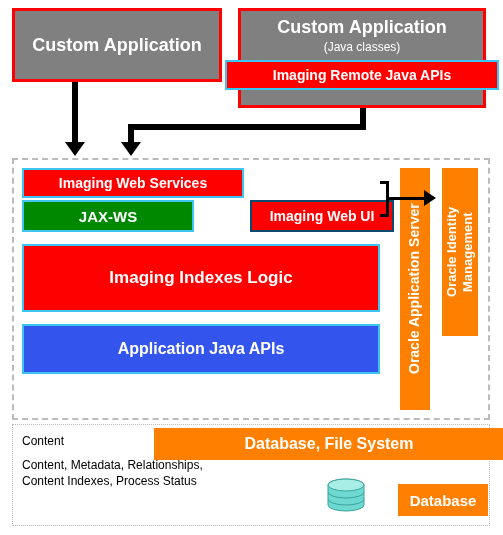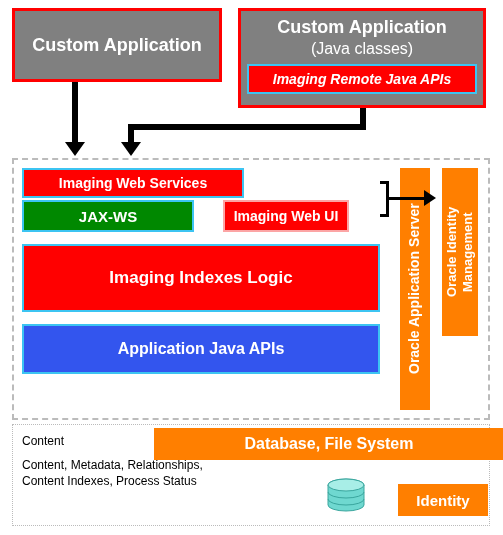--- a/index.html
+++ b/index.html
@@ -28,30 +28,30 @@
   .custom-app2 {
     left: 238px; top: 8px; width: 248px; height: 100px;
     background: #808080;
     border: 3px solid #FF0000;
     color: #fff;
     flex-direction: column;
     padding: 4px 6px;
     justify-content: flex-start;
   }
   .custom-app2 .title { font-size: 18px; margin-top: 2px; }
-  .custom-app2 .subtitle { font-size: 16px; font-weight: normal; margin-top: 2px; }
+  .custom-app2 .subtitle { font-size: 12px; font-weight: normal; margin-top: 2px; }
   .remote-apis {
     margin-top: 6px;
     background: #FF0000;
     border: 2px solid #3CC4F2;
     color: #fff;
-    width: 230px;
+    width: 274px;
     height: 30px;
     font-size: 14px;
-    display: flex; align-items: center; justify-content: center; font-style: italic;
+    display: flex; align-items: center; justify-content: center;
   }
 
   
   .arrow {
     position: absolute;
     background: #000;
   }
   .arrow-head-down {
     position: absolute;
     width: 0; height: 0;
@@ -79,22 +79,22 @@
     left: 22px; top: 168px; width: 222px; height: 30px;
     background: #FF0000; border: 2px solid #3CC4F2;
     color: #fff; font-size: 14px;
   }
   .jaxws {
     left: 22px; top: 200px; width: 172px; height: 32px;
     background: #008800; border: 2px solid #3CC4F2;
     color: #fff; font-size: 15px;
   }
   .webui {
-    left: 223px; top: 200px; width: 126px; height: 32px;
-    background: #FF0000; border: 2px solid #fca5a5;
+    left: 250px; top: 200px; width: 144px; height: 32px;
+    background: #FF0000; border: 2px solid #0c4a6e;
     color: #fff; font-size: 14px;
   }
   .biz-logic {
     left: 22px; top: 244px; width: 358px; height: 68px;
     background: #FF0000; border: 2px solid #3CC4F2;
     color: #fff; font-size: 17px;
   }
   .repo-apis {
     left: 22px; top: 324px; width: 358px; height: 50px;
     background: #3355EE; border: 2px solid #3CC4F2;
@@ -219,14 +219,14 @@
 
 <svg class="db-icon" viewBox="0 0 44 44">
   <ellipse cx="22" cy="9" rx="18" ry="6" fill="#6FD8D0" stroke="#3AA69E" stroke-width="1"></ellipse>
   <path d="M4 9 v20 a18 6 0 0 0 36 0 V9" fill="#6FD8D0" stroke="#3AA69E" stroke-width="1"></path>
   <ellipse cx="22" cy="9" rx="18" ry="6" fill="#A8EEE7" stroke="#3AA69E" stroke-width="1"></ellipse>
   <path d="M4 16 a18 6 0 0 0 36 0" fill="none" stroke="#3AA69E" stroke-width="1"></path>
   <path d="M4 23 a18 6 0 0 0 36 0" fill="none" stroke="#3AA69E" stroke-width="1"></path>
 </svg>
 
 <div class="box db-box">
-  <span>Identity</span>
+  <span>Database</span>
 </div>
 
 </body></html>

